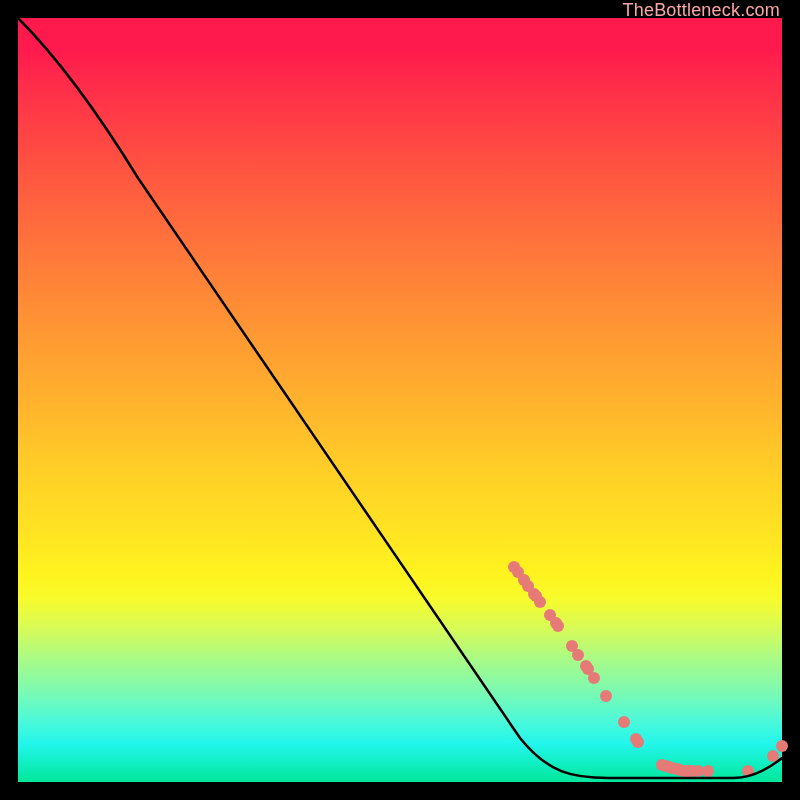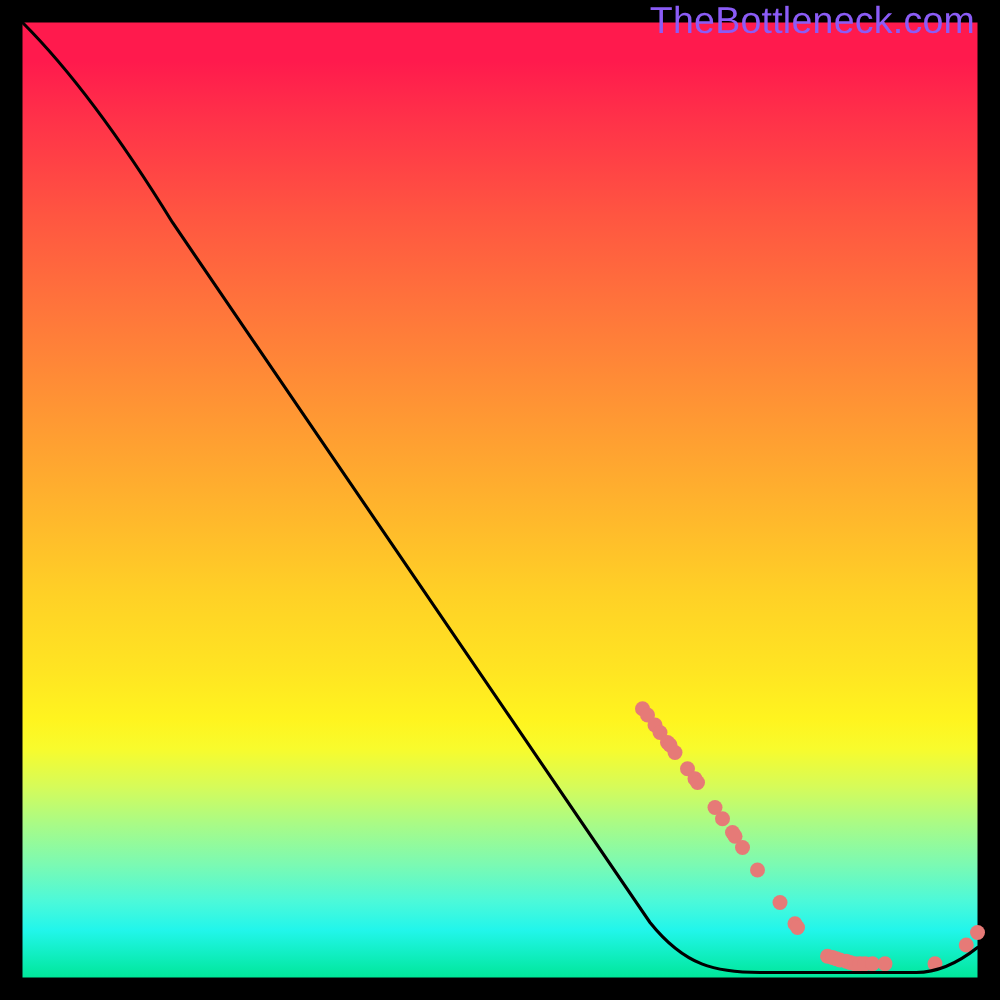--- a/index.html
+++ b/index.html
@@ -43,23 +43,23 @@
       #7dfab1 88%,
       #4cf9d9 92%,
       #22f6eb 95%,
       #00e79a 100%
     );
   }
   .watermark {
     position: absolute;
     right: 20px;
     top: 0px;
-    font-size: 30px;
+    font-size: 18px;
     font-weight: 500;
-    color: #8b5cf6;
+    color: #fca5a5;
     letter-spacing: 0.2px;
   }
   svg.curve {
     position: absolute;
     left: 0;
     top: 0;
     width: 764px;
     height: 764px;
     overflow: visible;
   }

